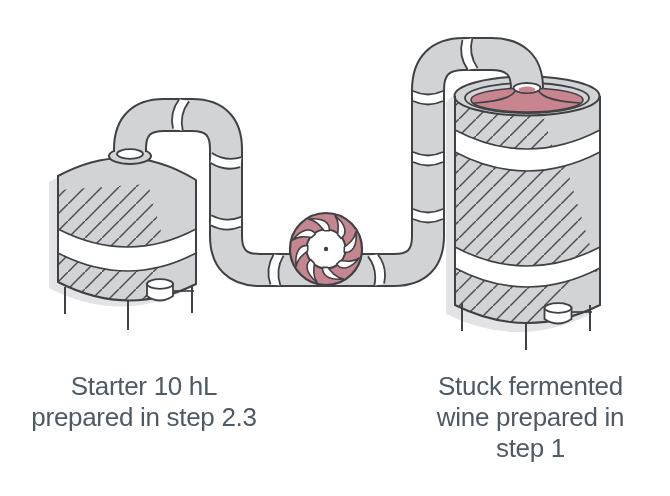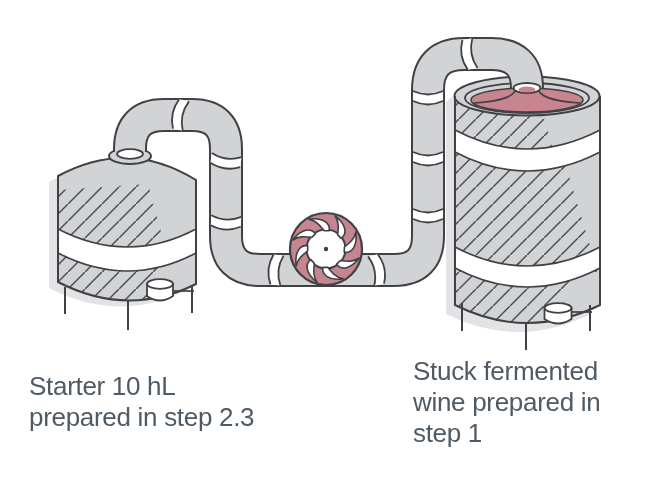--- a/index.html
+++ b/index.html
@@ -8,26 +8,26 @@
     --label-text:#4e5a64; --background:#ffffff;
   }
   html,body{margin:0;padding:0;}
   #stage{
     position:relative; width:670px; height:496px;
     background:var(--background,#fff); overflow:hidden;
     font-family:"Liberation Sans", sans-serif;
   }
   #stage svg{position:absolute;left:0;top:0;}
   .caption{
-    position:absolute; white-space:pre-line;
+    position:absolute; text-align:center; white-space:pre-line;
     color:var(--label-text,#4e5a64); font-size:26px; line-height:31px;
     letter-spacing:-0.3px;
   }
   .caption-left{left:29px; top:371px; width:230px;}
-  .caption-right{left:413px; top:356px; width:235px;}
+  .caption-right{left:413px; top:371px; width:235px;}
 
   
   .sh{fill:var(--shadow,#e3e3e5);}
   .body{fill:var(--tank-fill,#d2d3d5);}
   .out{stroke:var(--outline,#404145); fill:none; stroke-width:2;}
   .outl{stroke:var(--outline,#404145); fill:none; stroke-width:1.7;}
   .wb{fill:#ffffff;}
   .pipe-outer{stroke:var(--outline,#404145); stroke-width:34; fill:none;}
   .pipe-inner{stroke:var(--tank-fill,#d2d3d5); stroke-width:30; fill:none;}
   .white-stroked{fill:#ffffff; stroke:var(--outline,#404145); stroke-width:1.8;}

